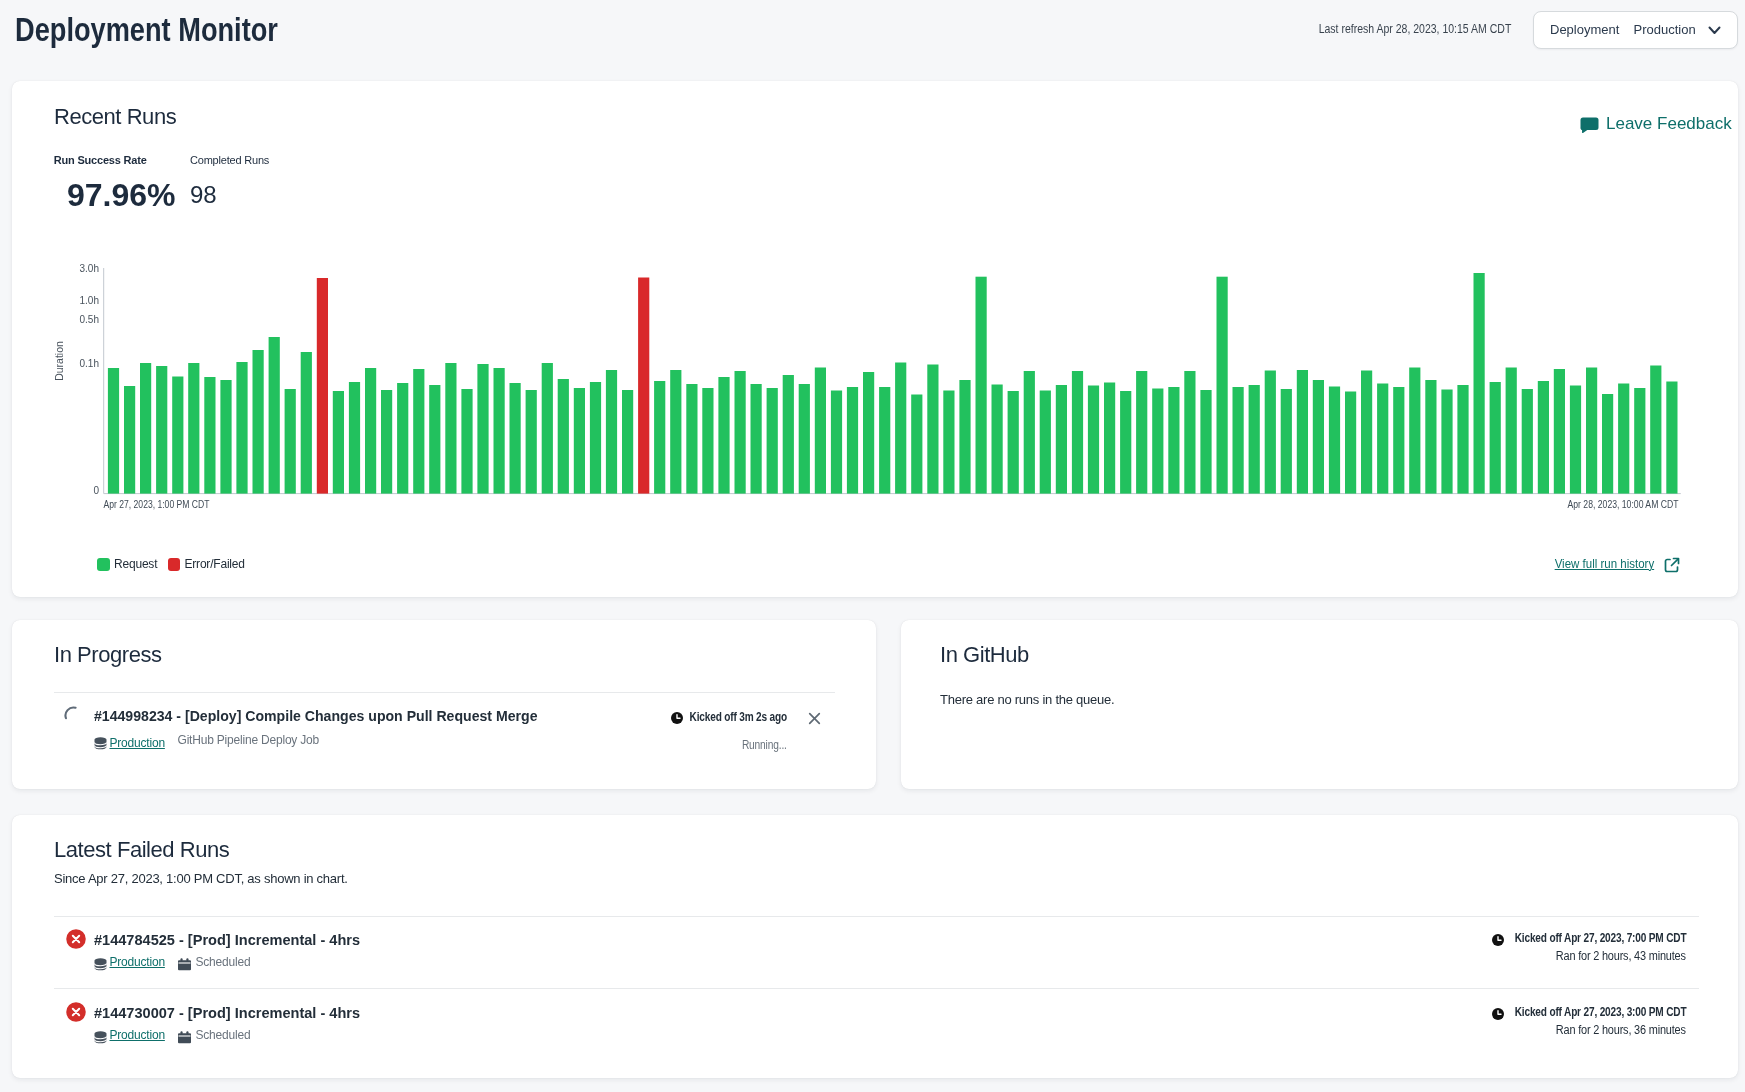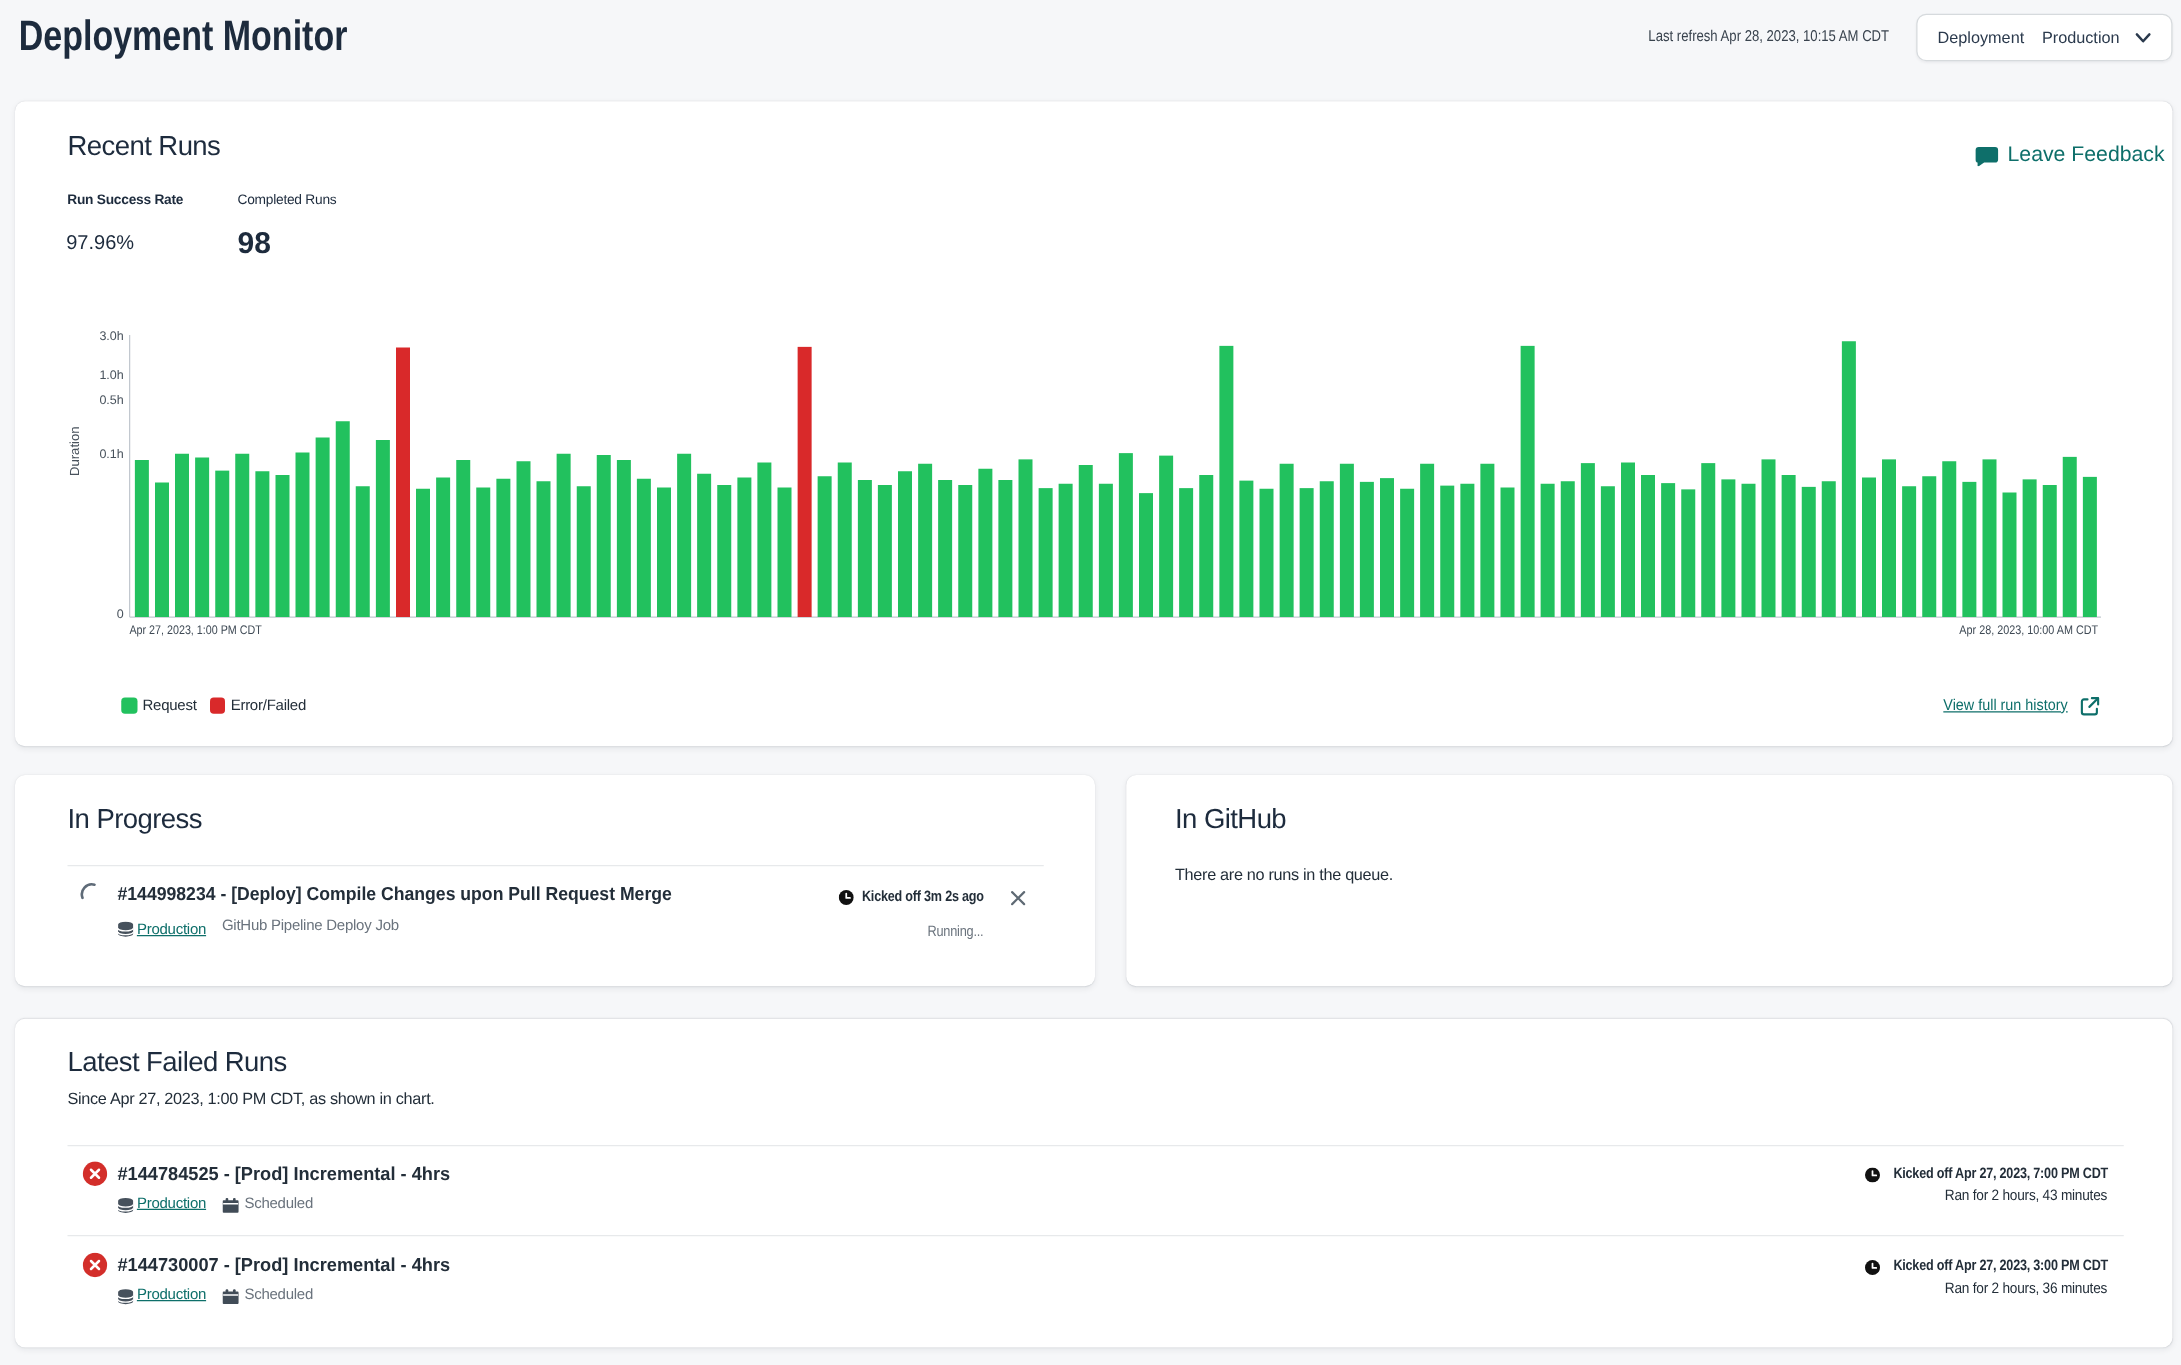--- a/index.html
+++ b/index.html
@@ -31,22 +31,22 @@
 <div class="card" style="left:12px;top:81px;width:1726px;height:516px"></div>
 <div class="abs navy h2" style="left:54px;top:107.8px">Recent Runs</div>
 
 <svg class="abs" style="left:1580px;top:116.5px" width="19" height="16" viewBox="0 0 19 16">
     <path d="M3 0.5 h13 a2.5 2.5 0 0 1 2.5 2.5 v7.5 a2.5 2.5 0 0 1 -2.5 2.5 h-8.7 l-4.3 3 a0.6 0.6 0 0 1 -0.95 -0.5 v-2.5 h-0.55 A2.5 2.5 0 0 1 0.5 10.5 V3 A2.5 2.5 0 0 1 3 0.5 Z" fill="#0e6f6a"></path>
   </svg>
 <div class="abs teal" style="left:1606px;top:117.4px;font-size:17px;line-height:13px;white-space:nowrap">Leave Feedback</div>
 
 <div class="abs navy" style="left:53.8px;top:155.3px;font-size:11px;font-weight:bold;line-height:11px;letter-spacing:-0.2px">Run Success Rate</div>
 <div class="abs navy" style="left:190px;top:155.3px;font-size:11px;font-weight:normal;line-height:11px;letter-spacing:-0.2px">Completed Runs</div>
-<div class="abs navy" style="left:53px;top:182.9px;font-size:16px;font-weight:normal;line-height:24px">97.96%</div>
-<div class="abs navy" style="left:190px;top:182.9px;font-size:24px;font-weight:bold;line-height:24px">98</div>
+<div class="abs navy" style="left:67px;top:182.9px;font-size:32px;font-weight:bold;line-height:24px">97.96%</div>
+<div class="abs navy" style="left:190px;top:182.9px;font-size:24px;font-weight:normal;line-height:24px">98</div>
 
 <svg class="abs" style="left:40px;top:255px" width="1660" height="260" viewBox="0 0 1660 260">
 <line x1="63.7" y1="13" x2="63.7" y2="238.6" stroke="#c2c8cf" stroke-width="1"></line>
 <line x1="63.7" y1="238.6" x2="1640.8" y2="238.6" stroke="#c2c8cf" stroke-width="1"></line>
 <rect x="67.9" y="113.0" width="11.2" height="125.6" fill="#22c15e"></rect>
 <rect x="84.0" y="131.0" width="11.2" height="107.6" fill="#22c15e"></rect>
 <rect x="100.0" y="108.0" width="11.2" height="130.6" fill="#22c15e"></rect>
 <rect x="116.1" y="111.0" width="11.2" height="127.6" fill="#22c15e"></rect>
 <rect x="132.2" y="121.5" width="11.2" height="117.1" fill="#22c15e"></rect>
 <rect x="148.2" y="108.0" width="11.2" height="130.6" fill="#22c15e"></rect>

